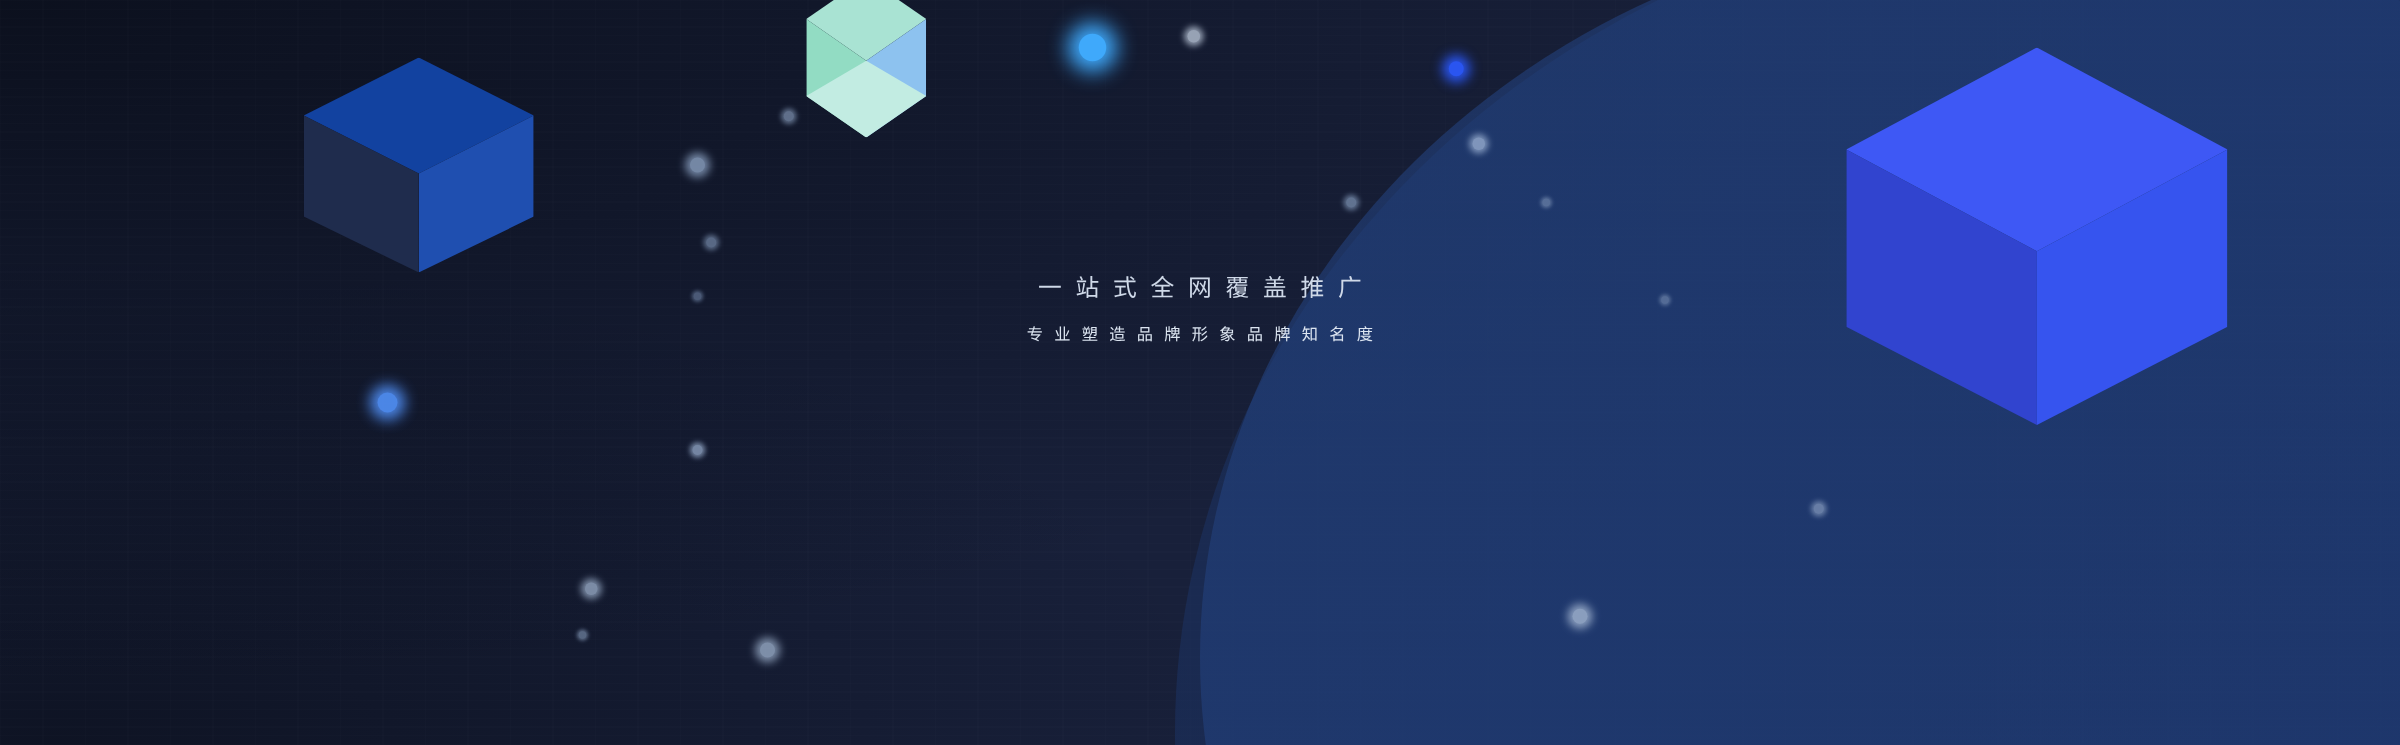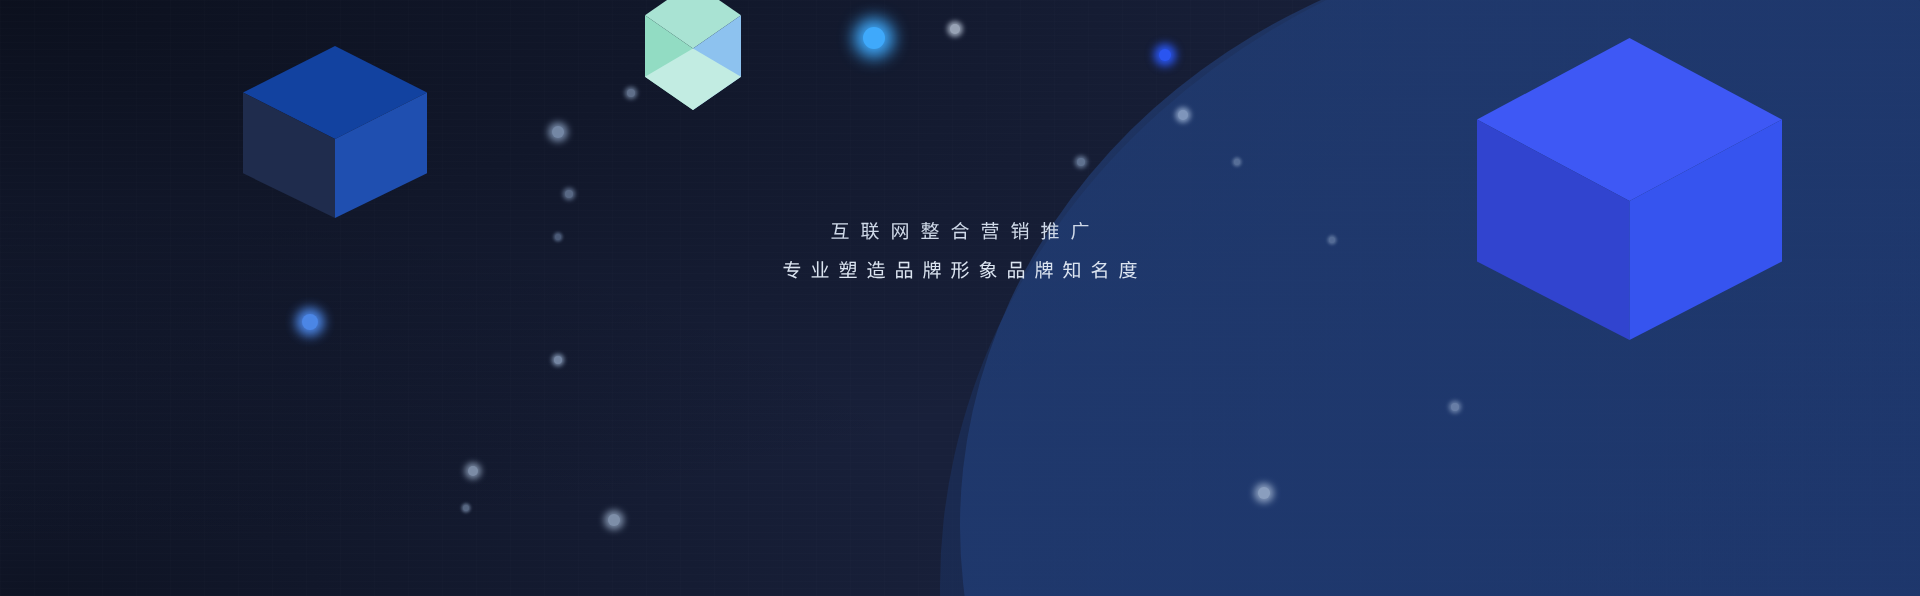--- a/index.html
+++ b/index.html
@@ -179,21 +179,21 @@
   .headline {
     font-size: 62px;
     letter-spacing: 3px;
     color: #eef3fa;
     line-height: 1.12;
     margin: 0 0 24px 0;
     font-weight: 400;
     text-indent: 3px;
   }
   .subline {
-    font-size: 19px;
+    font-size: 13px;
     letter-spacing: 9px;
     color: #dbe4f0;
     line-height: 1;
     margin: 0;
     font-weight: 400;
     text-indent: 9px;
   }
 </style>
 </head>
 <body>
@@ -241,17 +241,17 @@
     <div class="face f-bottomlight"></div>
   </div>
 
   <div class="cube" id="cube-right" style="left: 1477px; top: 38px; width: 305px; height: 302px;">
     <div class="face f-top"></div>
     <div class="face f-left"></div>
     <div class="face f-right"></div>
   </div>
 
   <div class="hero-copy">
-    <p class="eyebrow">互联网整合营销推广</p>
+    <p class="eyebrow">一站式全网覆盖推广</p>
     <p class="subline">专业塑造品牌形象品牌知名度</p>
   </div>
 
 </div>
 
 </body></html>

